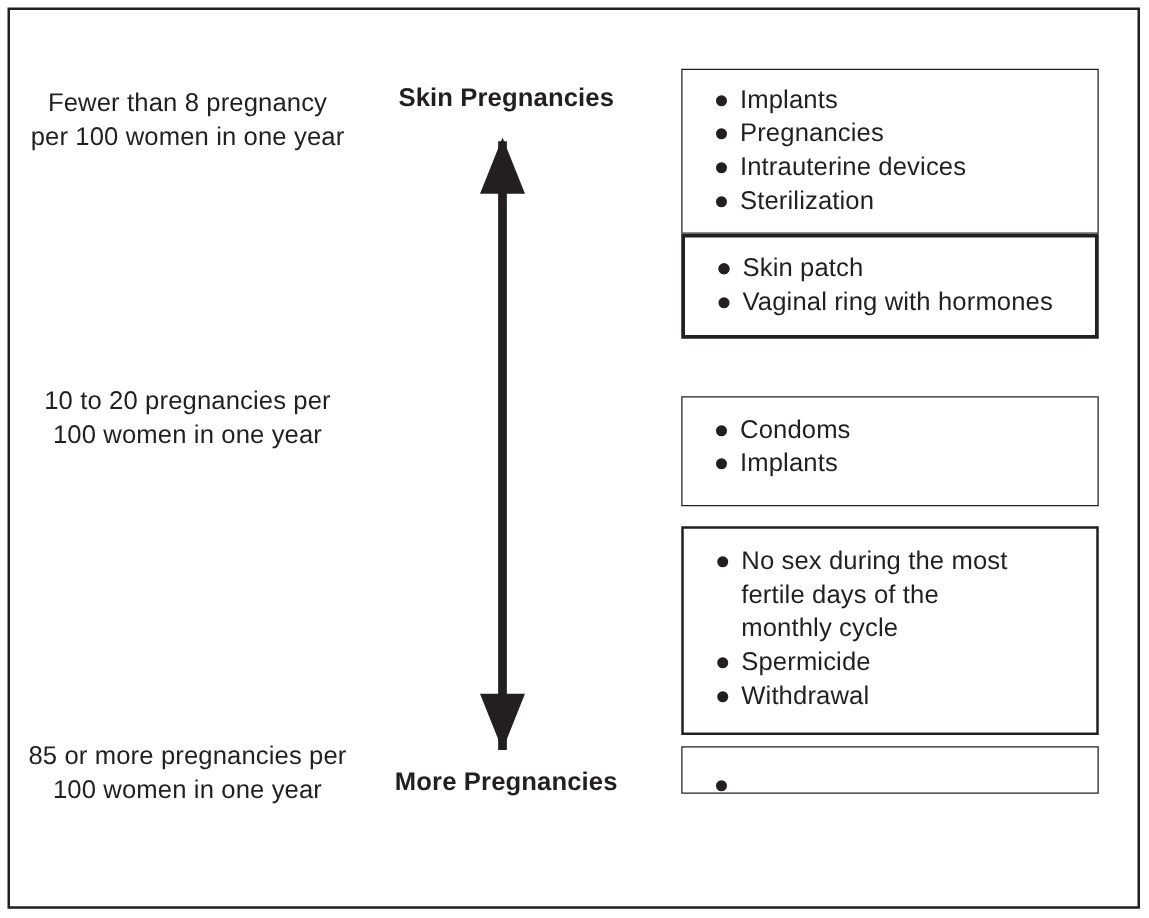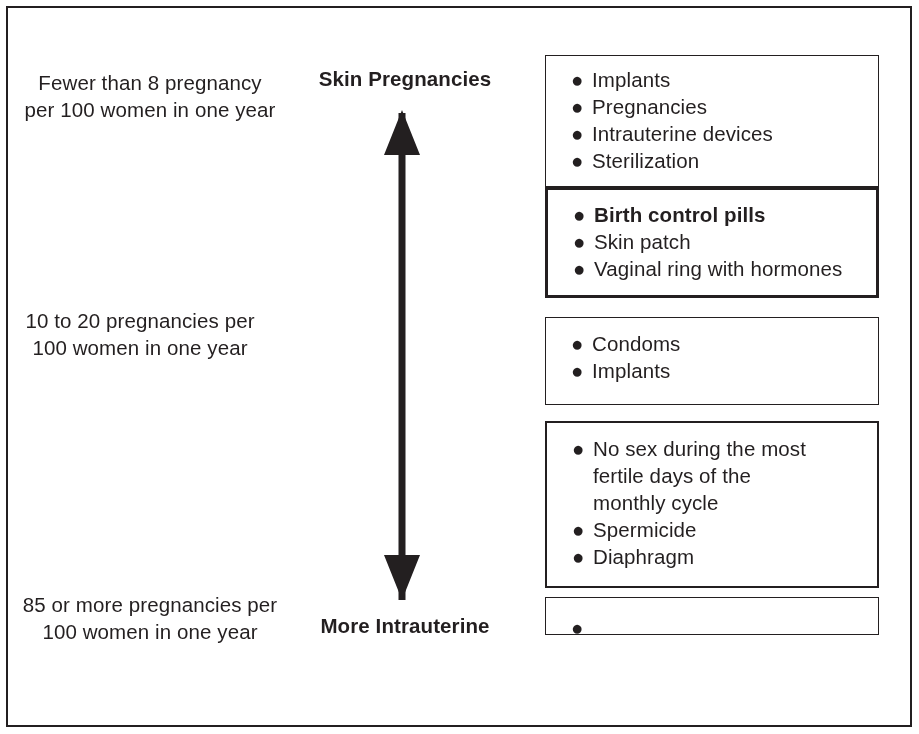--- a/index.html
+++ b/index.html
@@ -39,21 +39,21 @@
     line-height: 26.5px;
     font-weight: 400;
     letter-spacing: 0.1px;
   }
   #rate-label-high {
     left: 22px;
     top: 70px;
     width: 256px;
   }
   #rate-label-mid {
-    left: 12px;
+    left: 22px;
     top: 308px;
     width: 256px;
   }
   #rate-label-low {
     left: 22px;
     top: 592px;
     width: 256px;
   }
 
   
@@ -143,21 +143,21 @@
 
     <svg id="arrow-svg" width="230" height="600" viewBox="0 0 230 600">
 
       <rect x="108.5" y="58" width="7" height="487" fill="#231f20"></rect>
 
       <polygon points="112,55 94,100 130,100" fill="#231f20"></polygon>
 
       <polygon points="112,545 94,500 130,500" fill="#231f20"></polygon>
     </svg>
 
-    <div class="arrow-heading" id="heading-more">More Intrauterine</div>
+    <div class="arrow-heading" id="heading-more">More Pregnancies</div>
   </div>
 
   <div class="method-box" id="box-1">
     <ul class="method-list">
       <li class="method-item">
         <span class="bullet">●</span>
         <span>Implants</span>
       </li>
       <li class="method-item">
         <span class="bullet">●</span>
@@ -171,21 +171,20 @@
         <span class="bullet">●</span>
         <span>Sterilization</span>
       </li>
     </ul>
   </div>
 
   <div class="method-box thick" id="box-2">
     <ul class="method-list">
       <li class="method-item bold">
         <span class="bullet">●</span>
-        <span>Birth control pills</span>
       </li>
       <li class="method-item">
         <span class="bullet">●</span>
         <span>Skin patch</span>
       </li>
       <li class="method-item">
         <span class="bullet">●</span>
         <span>Vaginal ring with hormones</span>
       </li>
     </ul>
@@ -209,21 +208,21 @@
       <li class="method-item" style="max-width:230px;">
         <span class="bullet">●</span>
         <span>No sex during the most fertile days of the monthly cycle</span>
       </li>
       <li class="method-item">
         <span class="bullet">●</span>
         <span>Spermicide</span>
       </li>
       <li class="method-item">
         <span class="bullet">●</span>
-        <span>Diaphragm</span>
+        <span>Withdrawal</span>
       </li>
     </ul>
   </div>
 
   <div class="method-box" id="box-5">
     <ul class="method-list">
       <li class="method-item">
         <span class="bullet">●</span>
       </li>
     </ul>

